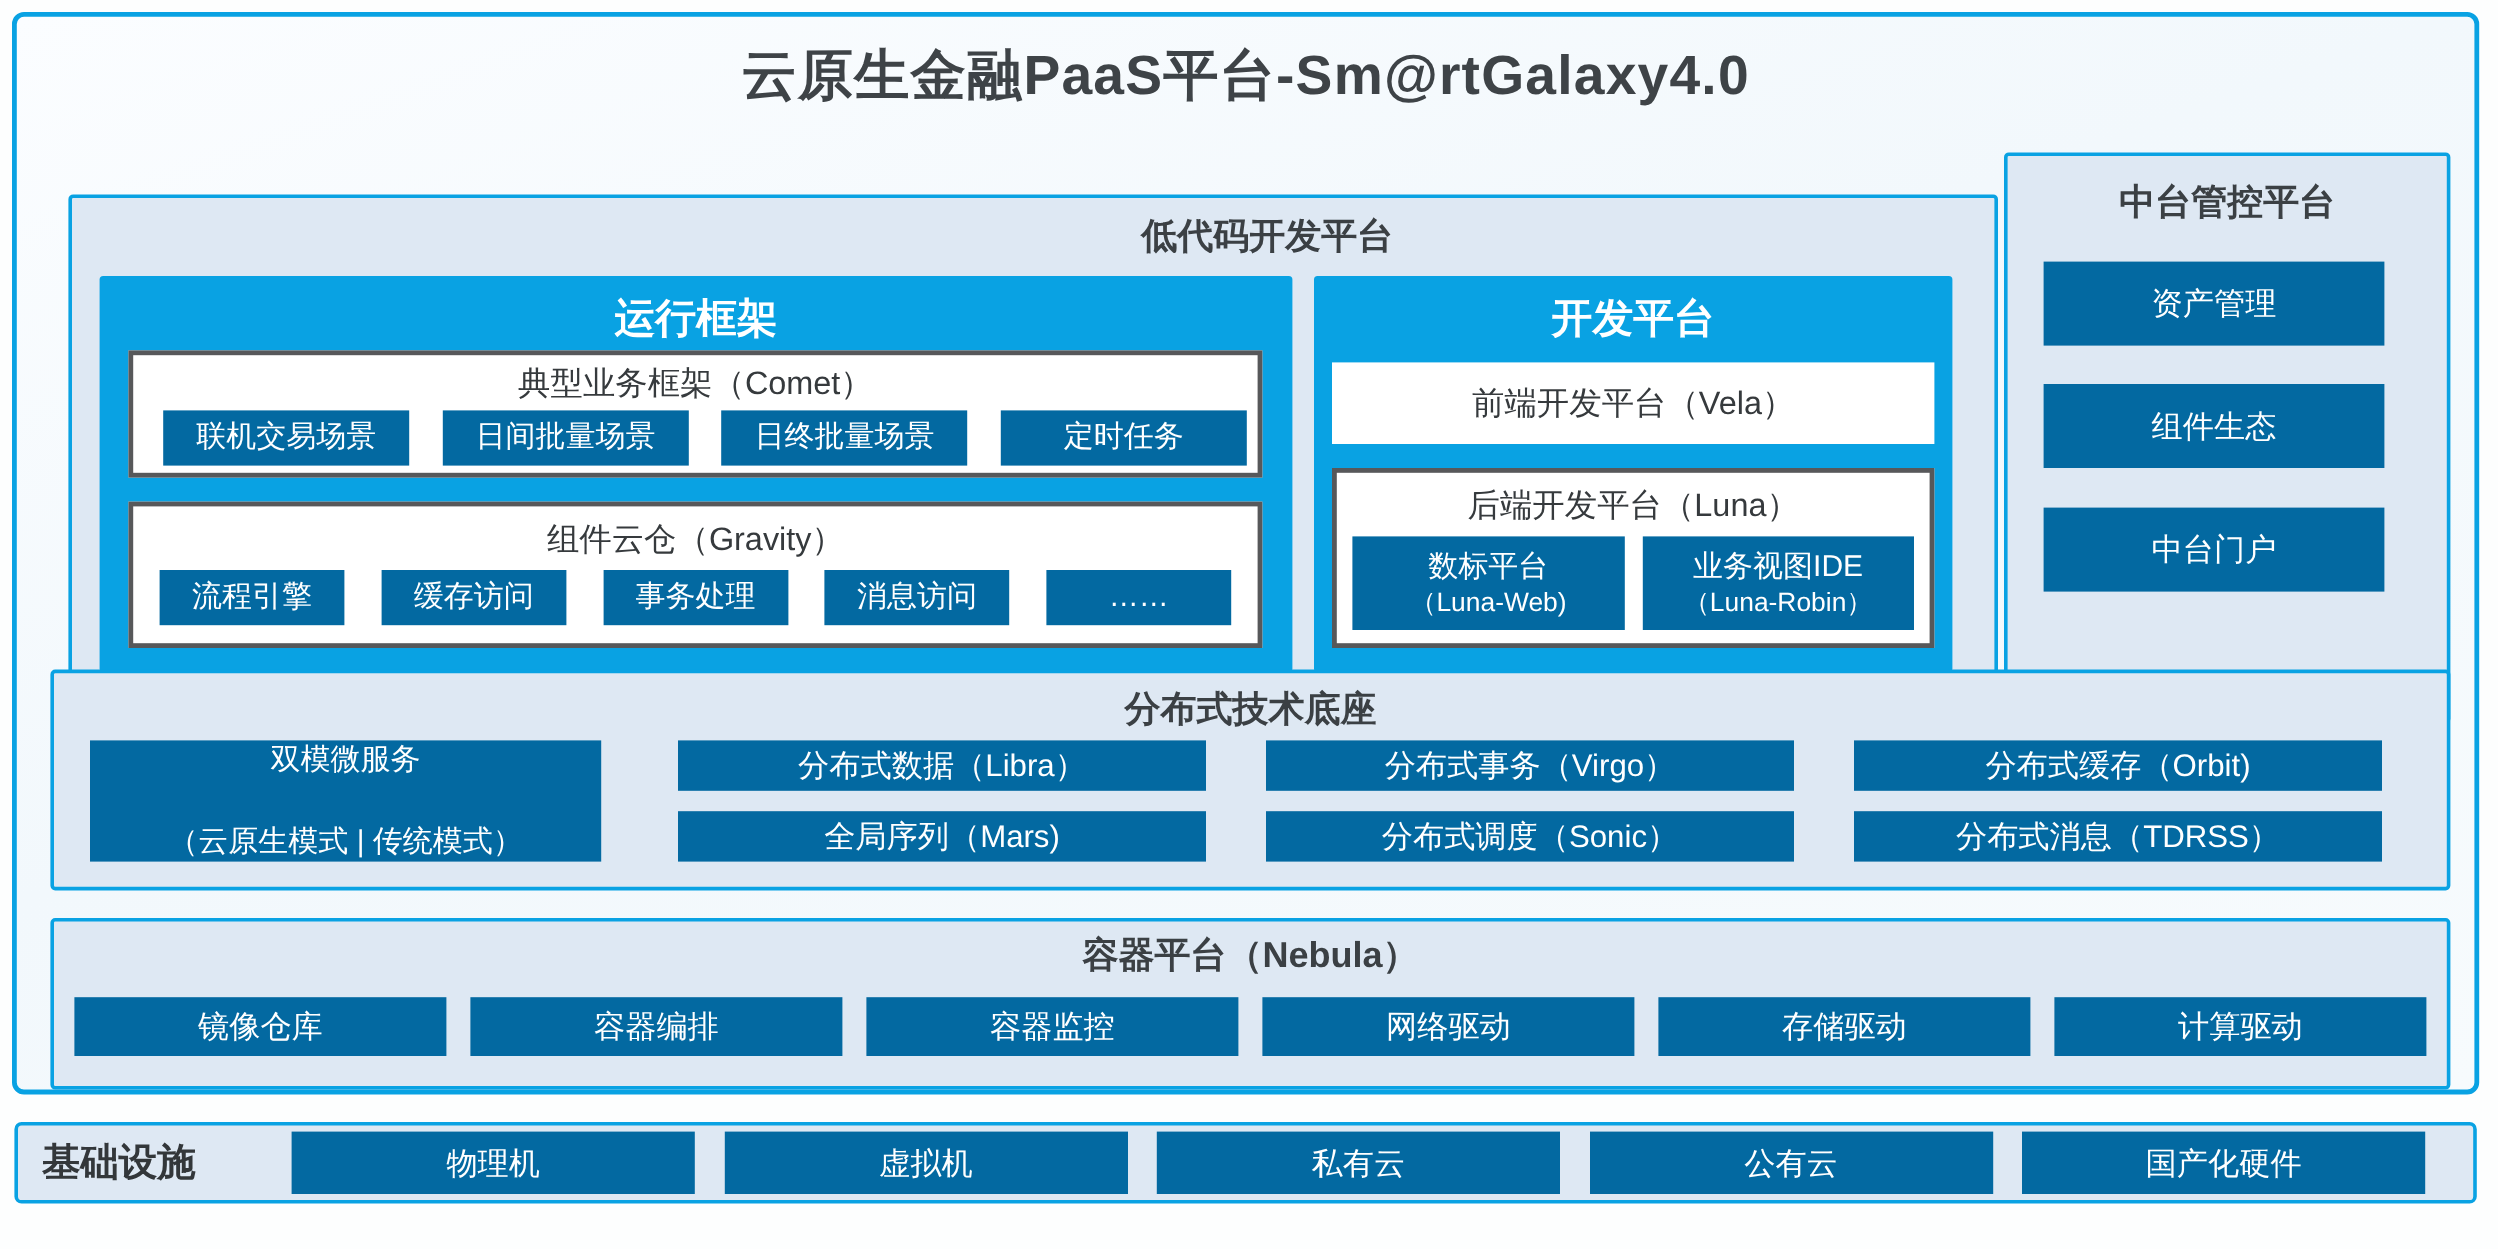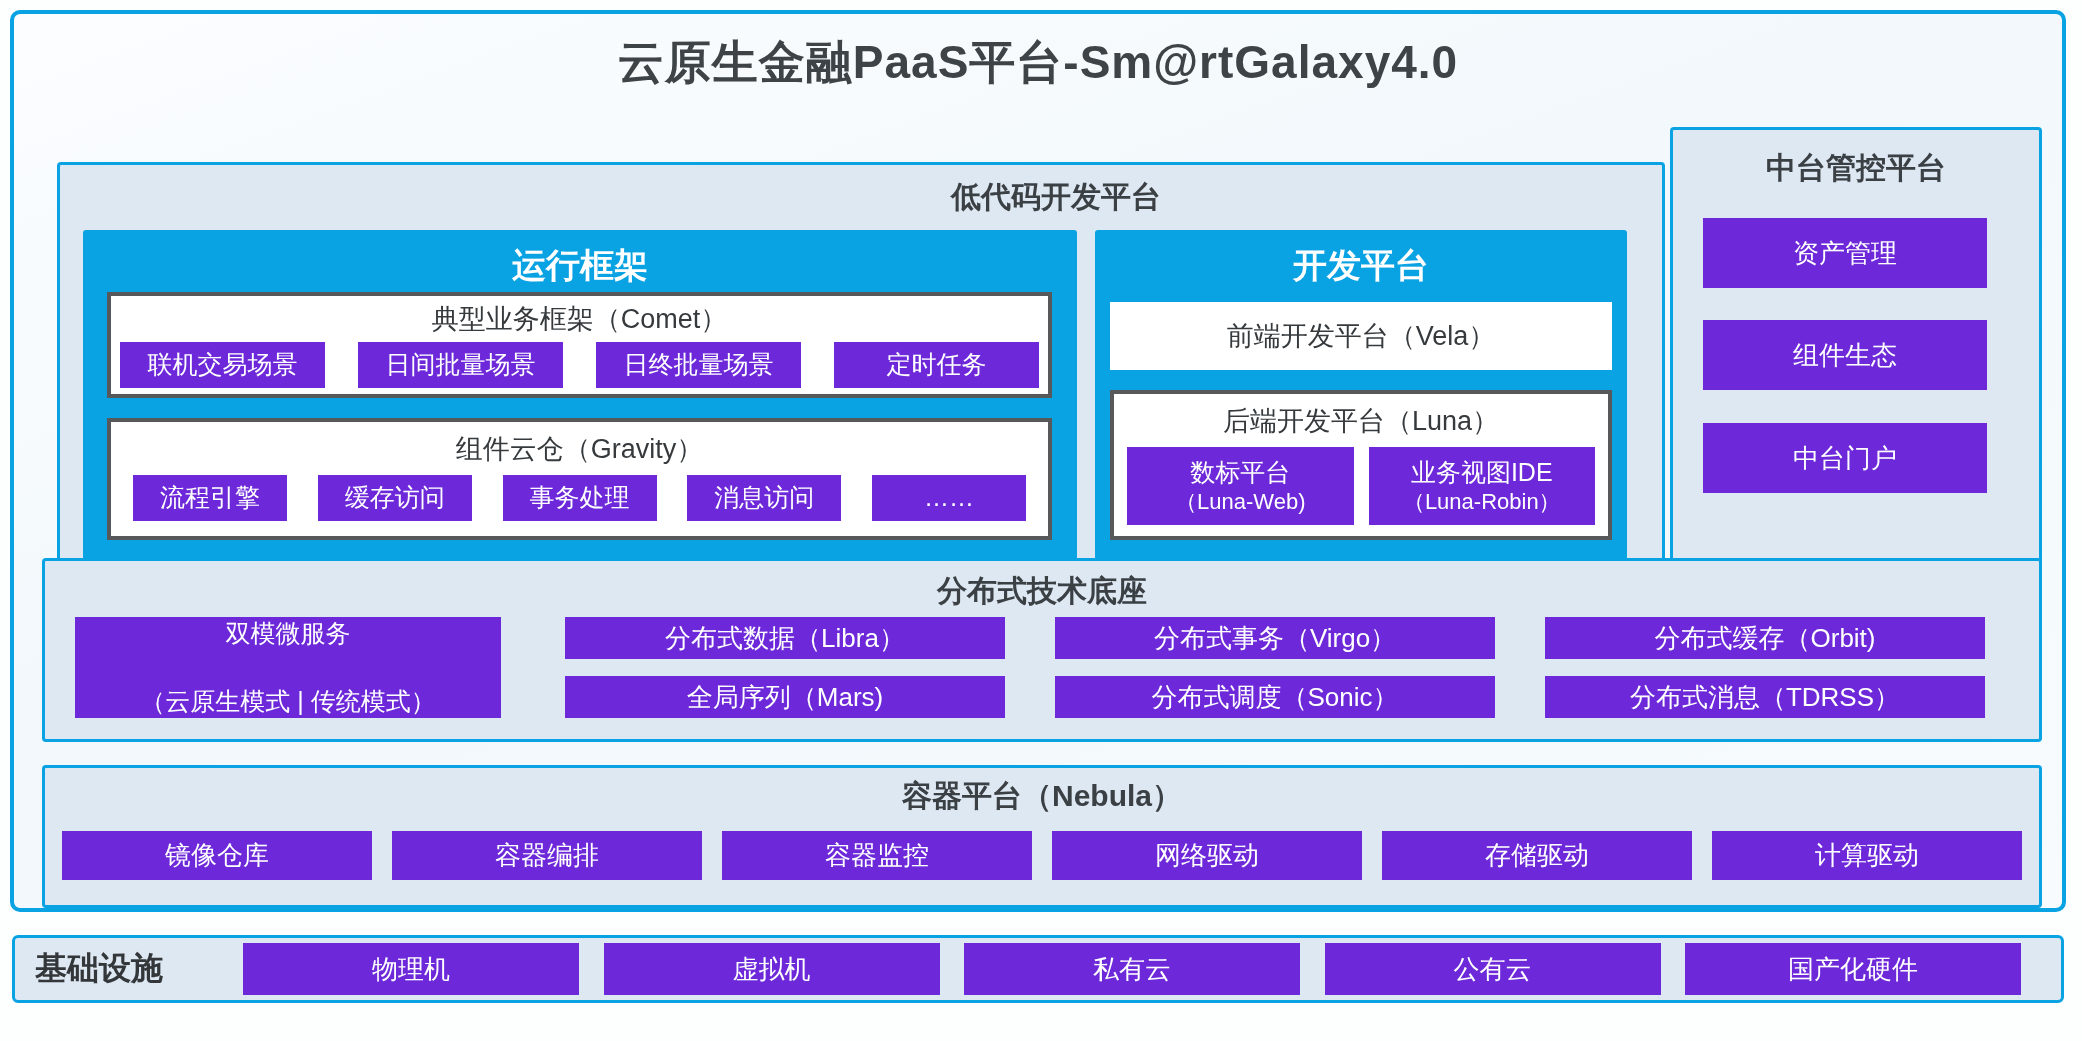--- a/index.html
+++ b/index.html
@@ -23,33 +23,33 @@
   }
   .section-title{
     text-align:center;font-size:30px;font-weight:700;color:#3b4044;
   }
   .bluepanel{position:absolute;background:#09a2e3;border-radius:3px;}
   .panel-title{margin-top:13px;text-align:center;font-size:34px;font-weight:700;color:#ffffff;}
   .whitebox{position:absolute;background:#ffffff;border:4px solid #57585a;}
   .whitebox.noborder{border:none;}
   .wb-title{text-align:center;font-size:27px;color:#363a3d;}
   .btn{
-    background:#6d28d9;color:#ffffff;display:flex;align-items:center;justify-content:center;
+    background:#0369a1;color:#ffffff;display:flex;align-items:center;justify-content:center;
     text-align:center;font-size:25px;line-height:1.25;
   }
   .btn.two-line{flex-direction:column;}
   .btn .l2{font-size:22px;}
 
   
   .lowcode{left:43px;top:108px;width:1608px;height:464px;margin-top:40px;}
   .lowcode>.section-title{position:absolute;top:12px;left:0;right:0;transform:translateX(195px);}
   .runtime{left:23px;top:65px;width:994px;height:330px;}
   .comet{left:24px;top:62px;width:945px;height:106px;}
   .comet .wb-title{margin-top:5px;}
-  .comet-row{display:flex;justify-content:space-between;padding:5px 9px 0 9px;}
+  .comet-row{display:flex;justify-content:space-between;padding:5px 9px 0 25px;}
   .comet-row .btn{width:205px;height:46px;}
   .gravity{left:24px;top:188px;width:945px;height:122px;}
   .gravity .wb-title{margin-top:9px;}
   .gravity-row{display:flex;justify-content:space-between;padding:8px 22px 0 22px;}
   .gravity-row .btn{width:154px;height:46px;}
 
   .devpanel{left:1035px;top:65px;width:532px;height:330px;}
   .vela{left:15px;top:72px;width:502px;height:68px;display:flex;align-items:center;justify-content:center;}
   .luna{left:15px;top:160px;width:502px;height:150px;}
   .luna .wb-title{margin-top:9px;}

